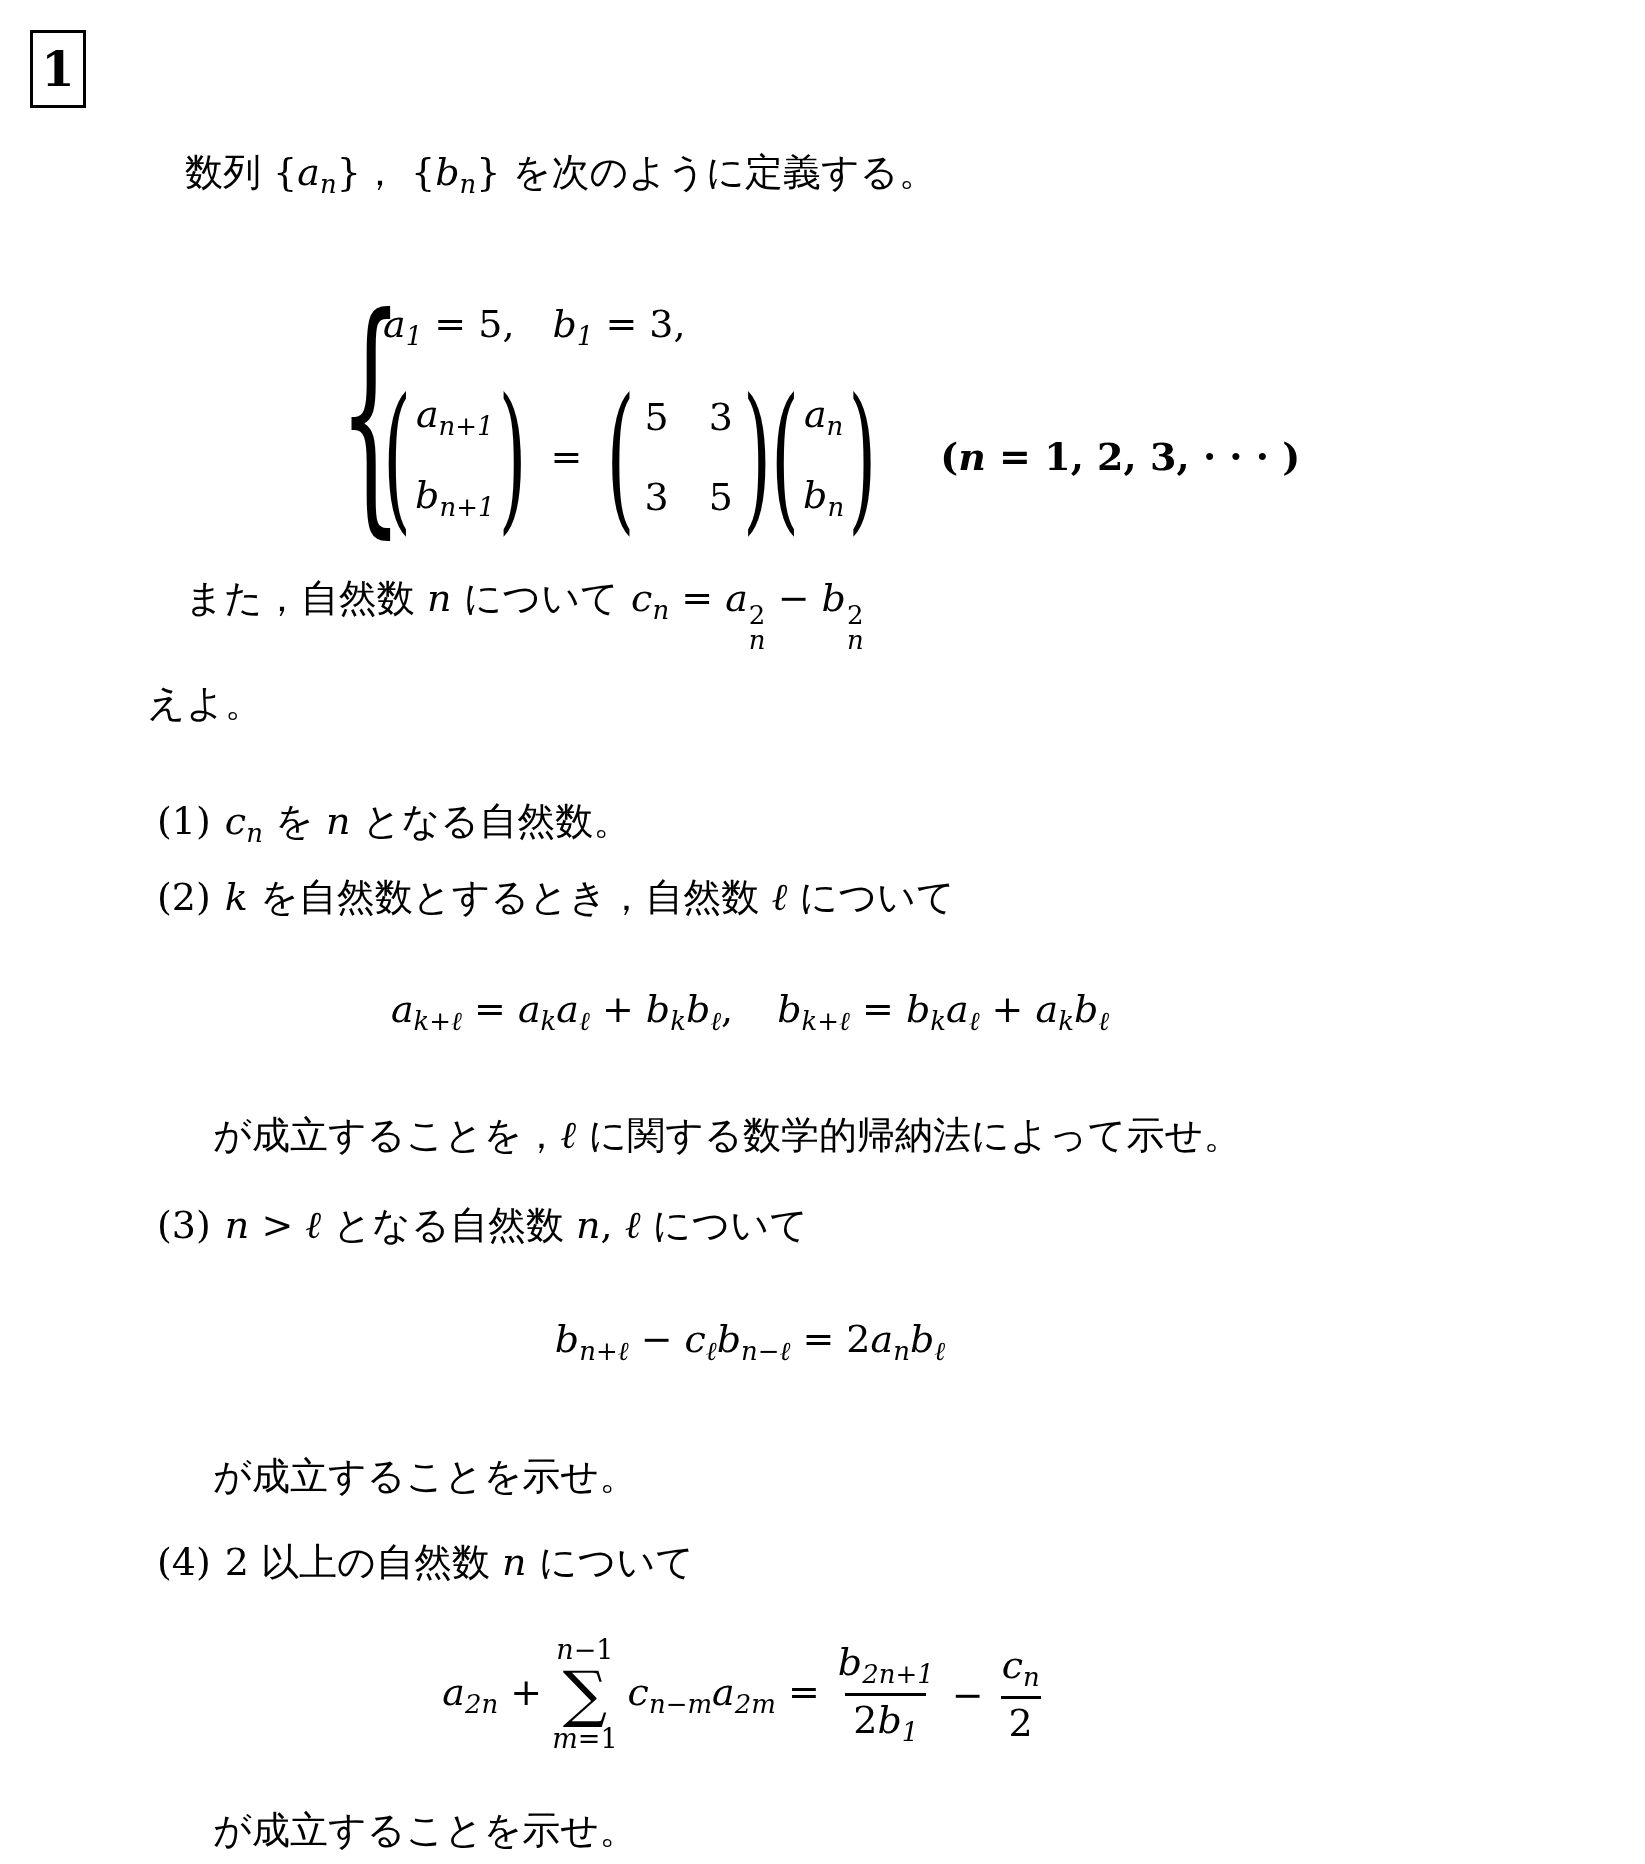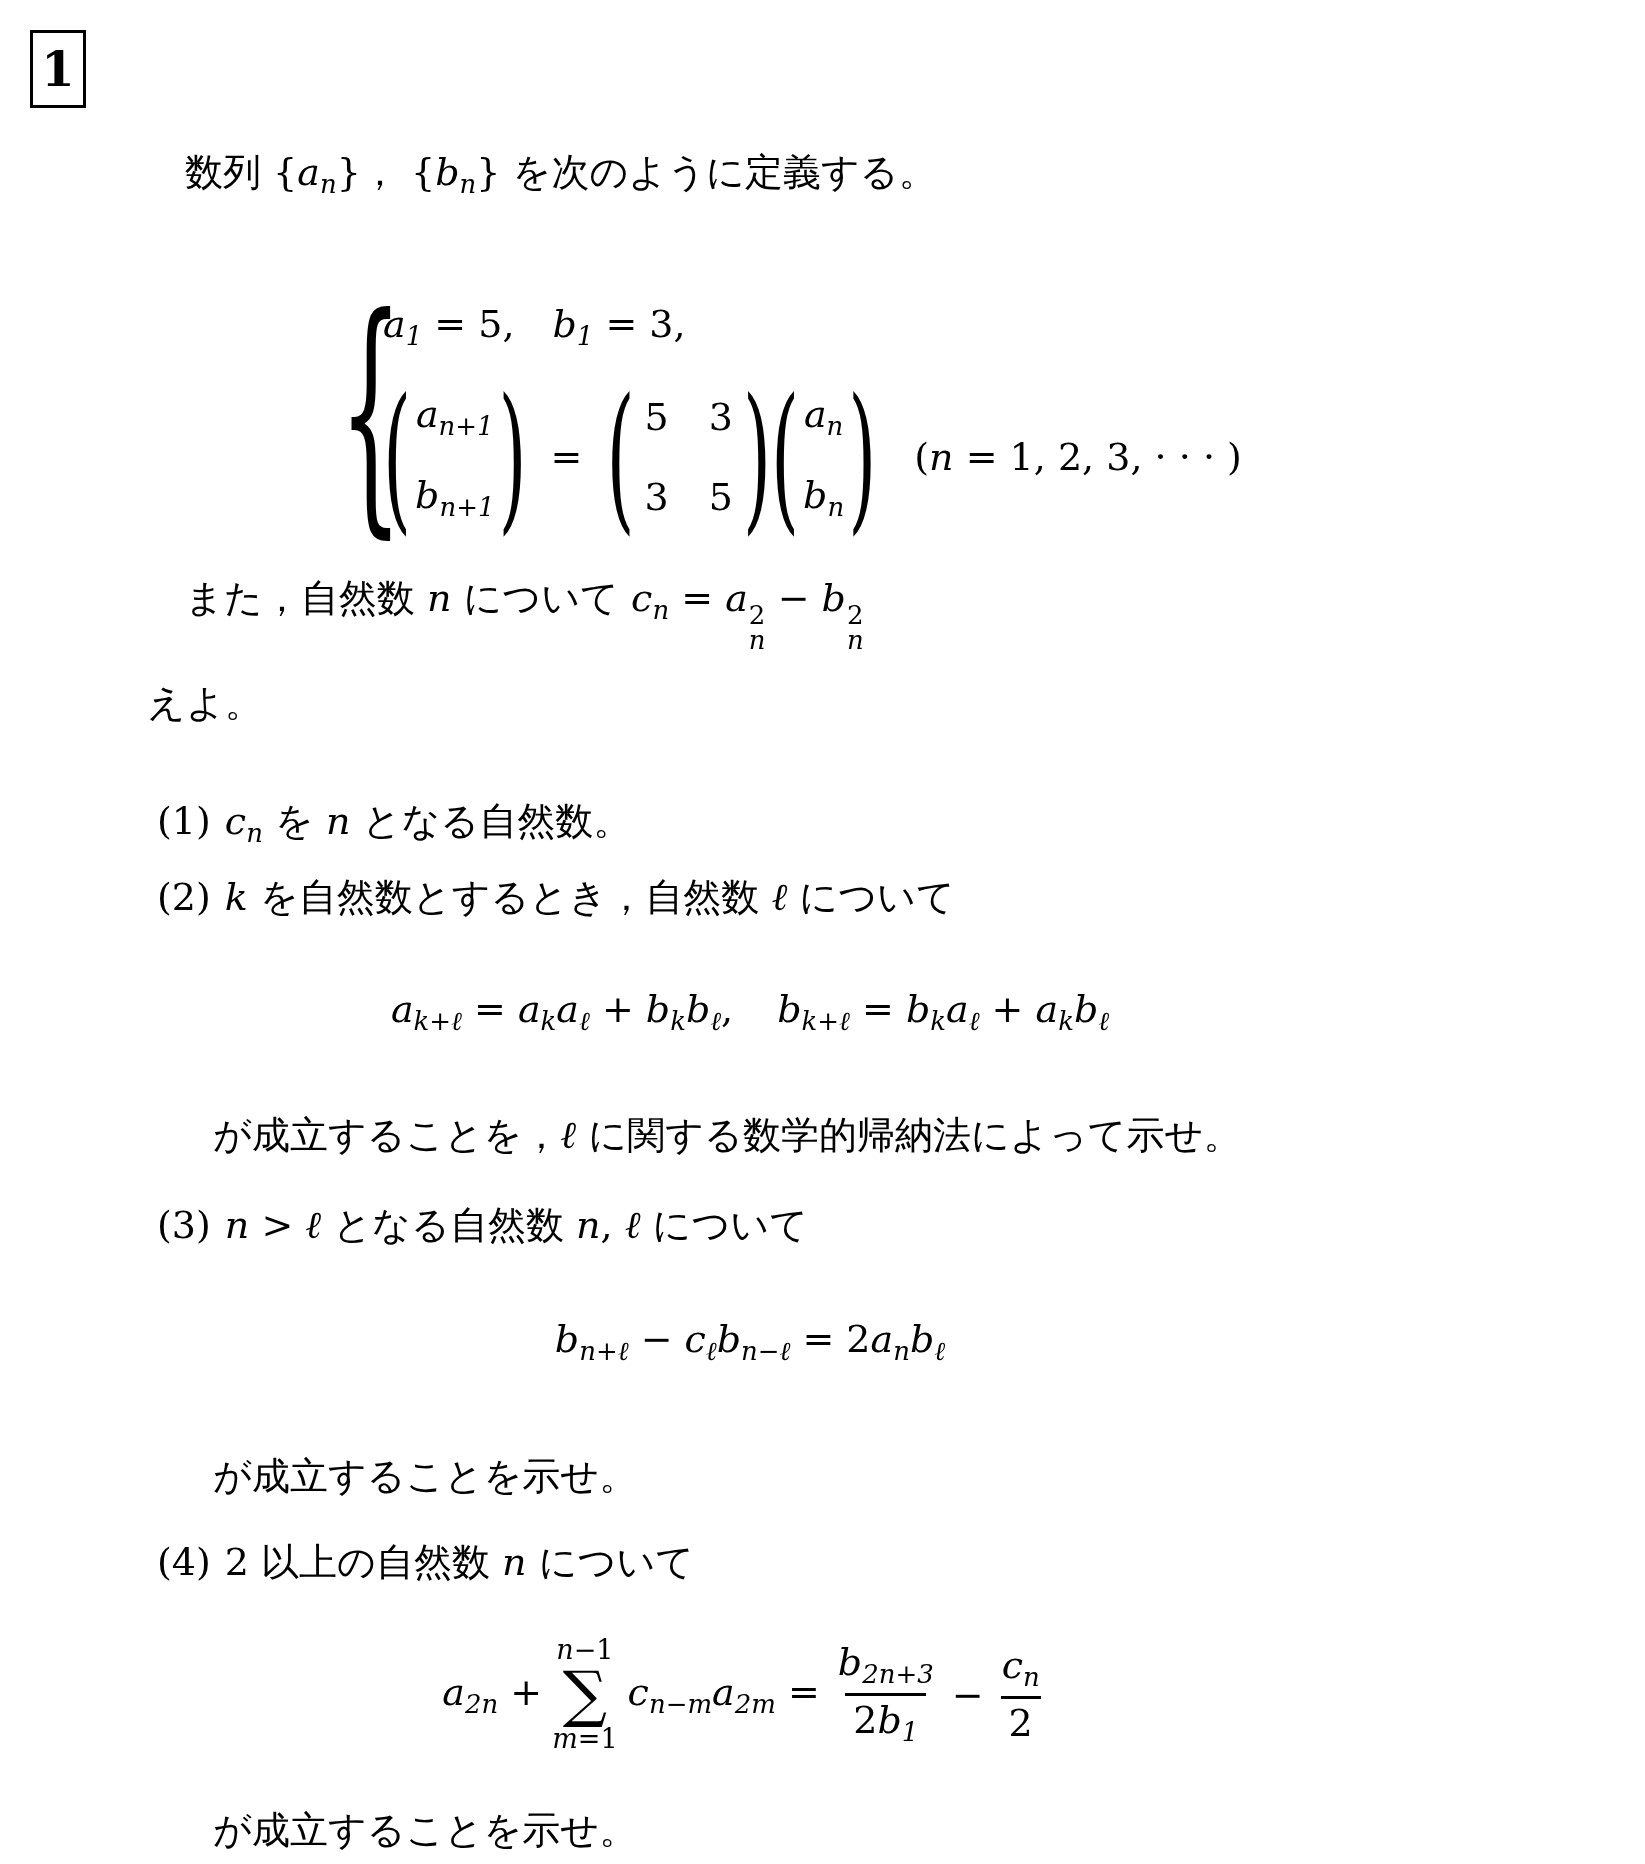--- a/index.html
+++ b/index.html
@@ -25,21 +25,21 @@
   .sysl1{white-space:nowrap;}
   .gap1{display:inline-block;width:38px;}
   .sysl2{display:flex;align-items:center;white-space:nowrap;}
   .vec{display:inline-flex;align-items:center;}
   .bigp{font-size:72px;line-height:1;display:inline-block;transform:scaleY(2.2);
         transform-origin:center;font-weight:300;}
   .vcol{display:flex;flex-direction:column;align-items:center;row-gap:32px;padding:0 4px;}
   .matgrid{display:grid;grid-template-columns:auto auto;column-gap:40px;row-gap:36px;
            padding:0 10px;text-align:center;}
   .syseq{margin:0 24px;}
-  .cond{margin-left:38px;}
+  .cond{margin-left:64px;font-weight:bold;}
   
   .para2{margin-top:0;}
   .para2 .line{line-height:92px;}
   
   .items{margin-top:50px;}
   .qline{white-space:nowrap;line-height:44px;margin-left:10px;}
   .qlabel{margin-right:14px;font-style:normal;}
   .qbody{white-space:nowrap;line-height:44px;margin-left:66px;}
   .deq{text-align:center;white-space:nowrap;line-height:44px;}
   .mt44{margin-top:20px;}  .mt46{margin-top:46px;}  .mt42{margin-top:42px;}
@@ -162,21 +162,21 @@
 
       <div class="deqC">
         <span class="crun"><span class="it">a</span><span class="sb">2n</span><span class="rm"> + </span></span>
         <span class="sum">
           <span class="lim"><span class="it">n</span><span class="rm">−1</span></span>
           <span class="sig">∑</span>
           <span class="lim"><span class="it">m</span><span class="rm">=1</span></span>
         </span>
         <span class="crun"><span class="it">c</span><span class="sb">n−m</span><span class="it">a</span><span class="sb">2m</span><span class="rm"> = </span></span>
         <span class="frac">
-          <span class="num"><span class="it">b</span><span class="sb">2n+3</span></span>
+          <span class="num"><span class="it">b</span><span class="sb">2n+1</span></span>
           <span class="den"><span class="rm">2</span><span class="it">b</span><span class="sb">1</span></span>
         </span>
         <span class="crun rm"> − </span>
         <span class="frac">
           <span class="num"><span class="it">c</span><span class="sb">n</span></span>
           <span class="den rm">2</span>
         </span>
       </div>
 
       <div class="qbody mt48">

